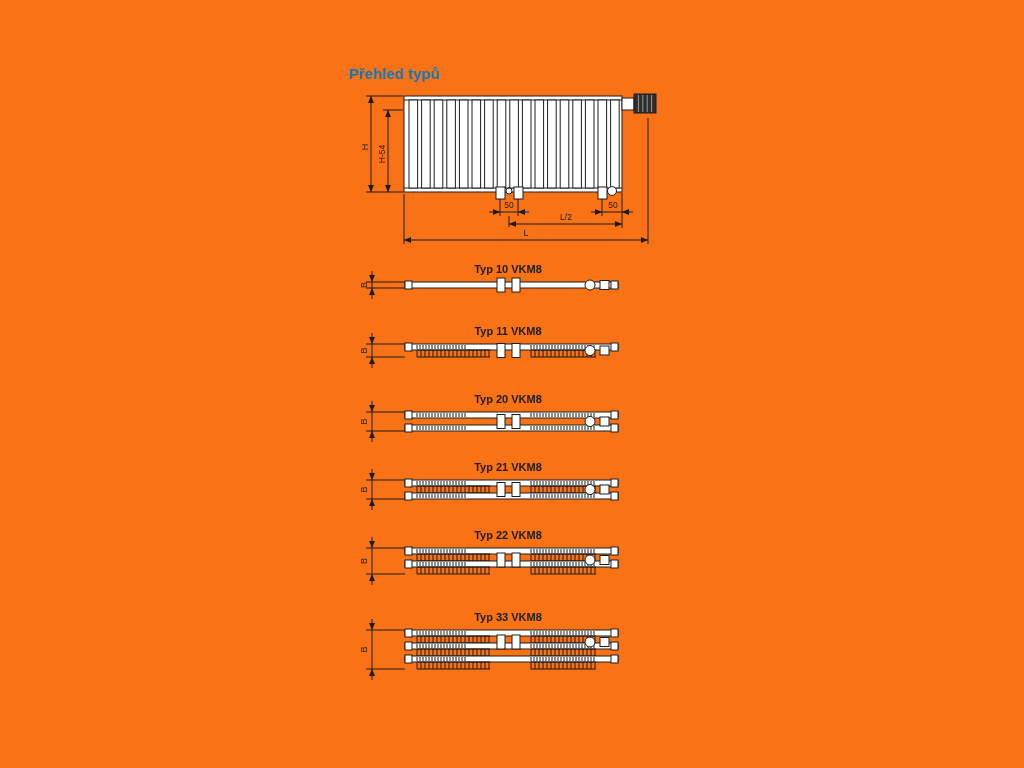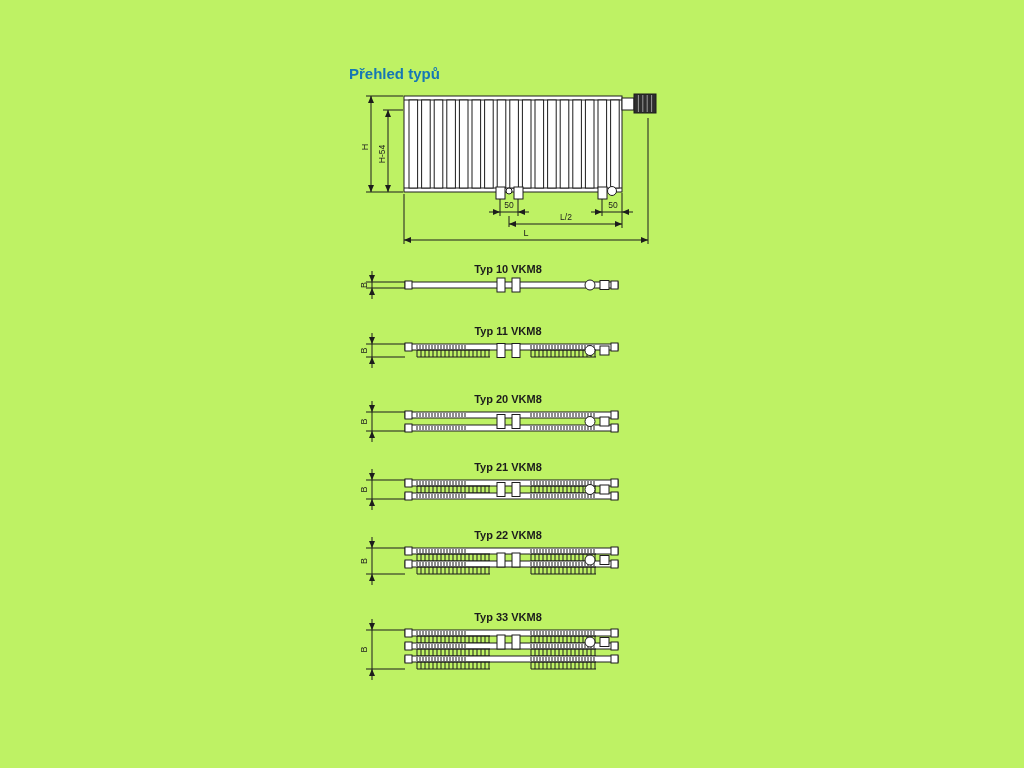--- a/index.html
+++ b/index.html
@@ -1,16 +1,16 @@
 <!DOCTYPE html>
 <html><head>
 <meta charset="utf-8">
 <style>
   html,body{margin:0;padding:0;background:#fff;}
-  .page{position:relative;width:1024px;height:768px;background:#bef264;overflow:hidden;}
+  .page{position:relative;width:1024px;height:768px;background:#f97316;overflow:hidden;}
   svg text{font-family:"Liberation Sans","DejaVu Sans",sans-serif;}
 </style>
 </head>
 <body>
 
 <div class="page">
   <svg id="diagram" width="1024" height="768" viewBox="0 0 1024 768">
       <text x="349" y="79" fill="#1577b5" font-size="15" text-anchor="start" font-weight="bold">Přehled typů</text>
       <g>
         <rect x="404" y="96" width="218" height="96" fill="#fff" stroke="#1c1c1c" stroke-width="1"></rect>

